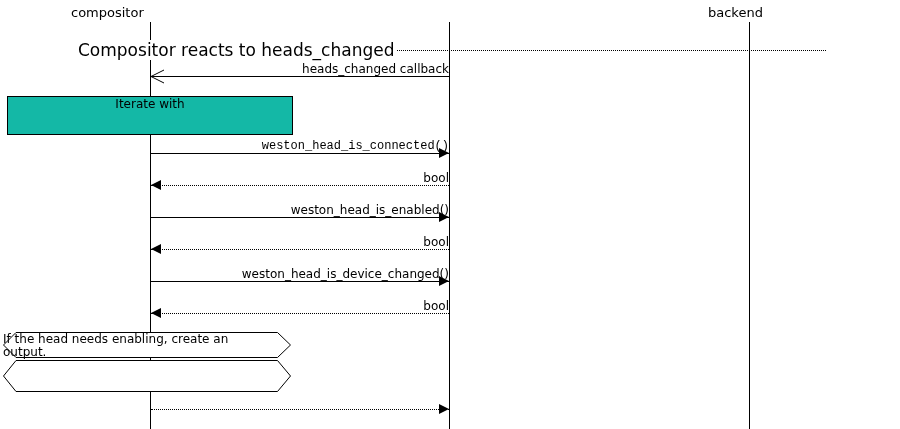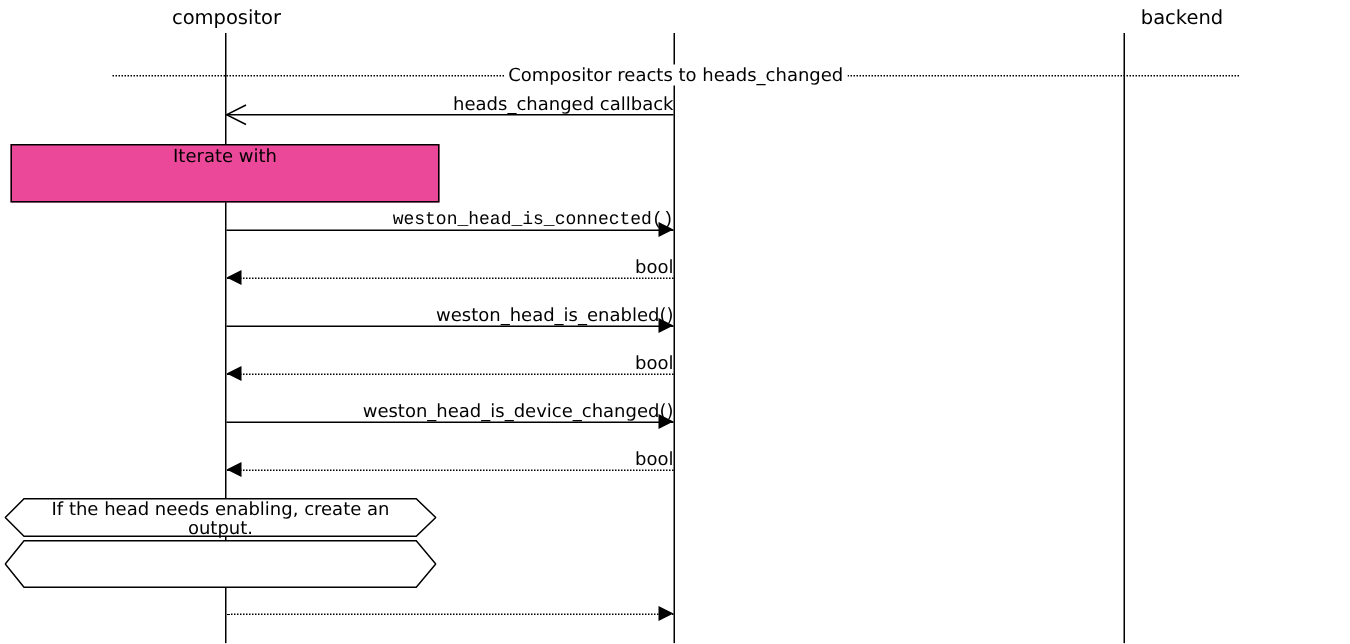--- a/index.html
+++ b/index.html
@@ -9,41 +9,40 @@
     height: 429px;
     background: #ffffff;
     font-family: "DejaVu Sans", "Liberation Sans", sans-serif;
     color: #000000;
     overflow: hidden;
   }
   .plabel {
     position: absolute;
     top: 5px;
     width: 160px;
-    text-align: center;
     font-size: 13px;
     line-height: 15px;
     white-space: nowrap;
   }
   .lifeline {
     position: absolute;
     top: 22px;
     width: 1px;
     height: 407px;
     background: #000000;
   }
   .divider-line {
     position: absolute;
     height: 0;
     border-top: 1px dotted #000000;
   }
   .divider-label-wrap {
     position: absolute;
-    text-align: center;
-    font-size: 12px;
+    text-align: left;
+    font-size: 17px;
     line-height: 15px;
     white-space: nowrap;
   }
   .divider-label-wrap span { background: #ffffff; padding: 0 3px; }
   .mline {
     position: absolute;
     height: 0;
     border-top: 1px solid #000000;
   }
   .mline.dotted { border-top-style: dotted; }
@@ -65,33 +64,33 @@
   .arr-l {
     position: absolute;
     width: 0; height: 0;
     border-right: 10px solid #000000;
     border-top: 5px solid transparent;
     border-bottom: 5px solid transparent;
   }
   .openarrow { position: absolute; }
   .notebox {
     position: absolute;
-    background: #ec4899;
+    background: #14b8a6;
     border: 1px solid #000000;
     font-size: 12px;
     line-height: 12.5px;
     text-align: center;
     padding-top: 1px;
   }
   .hex { position: absolute; }
   .hex svg { position: absolute; left: 0; top: 0; }
   .hextext {
     position: absolute;
     left: 0; top: 0; right: 0;
-    text-align: center;
+    text-align: left;
     font-size: 12px;
     line-height: 12.5px;
   }
 </style>
 </head>
 <body>
 
 <div class="stage">
 
   <div class="plabel" style="left:71px;">compositor</div>

